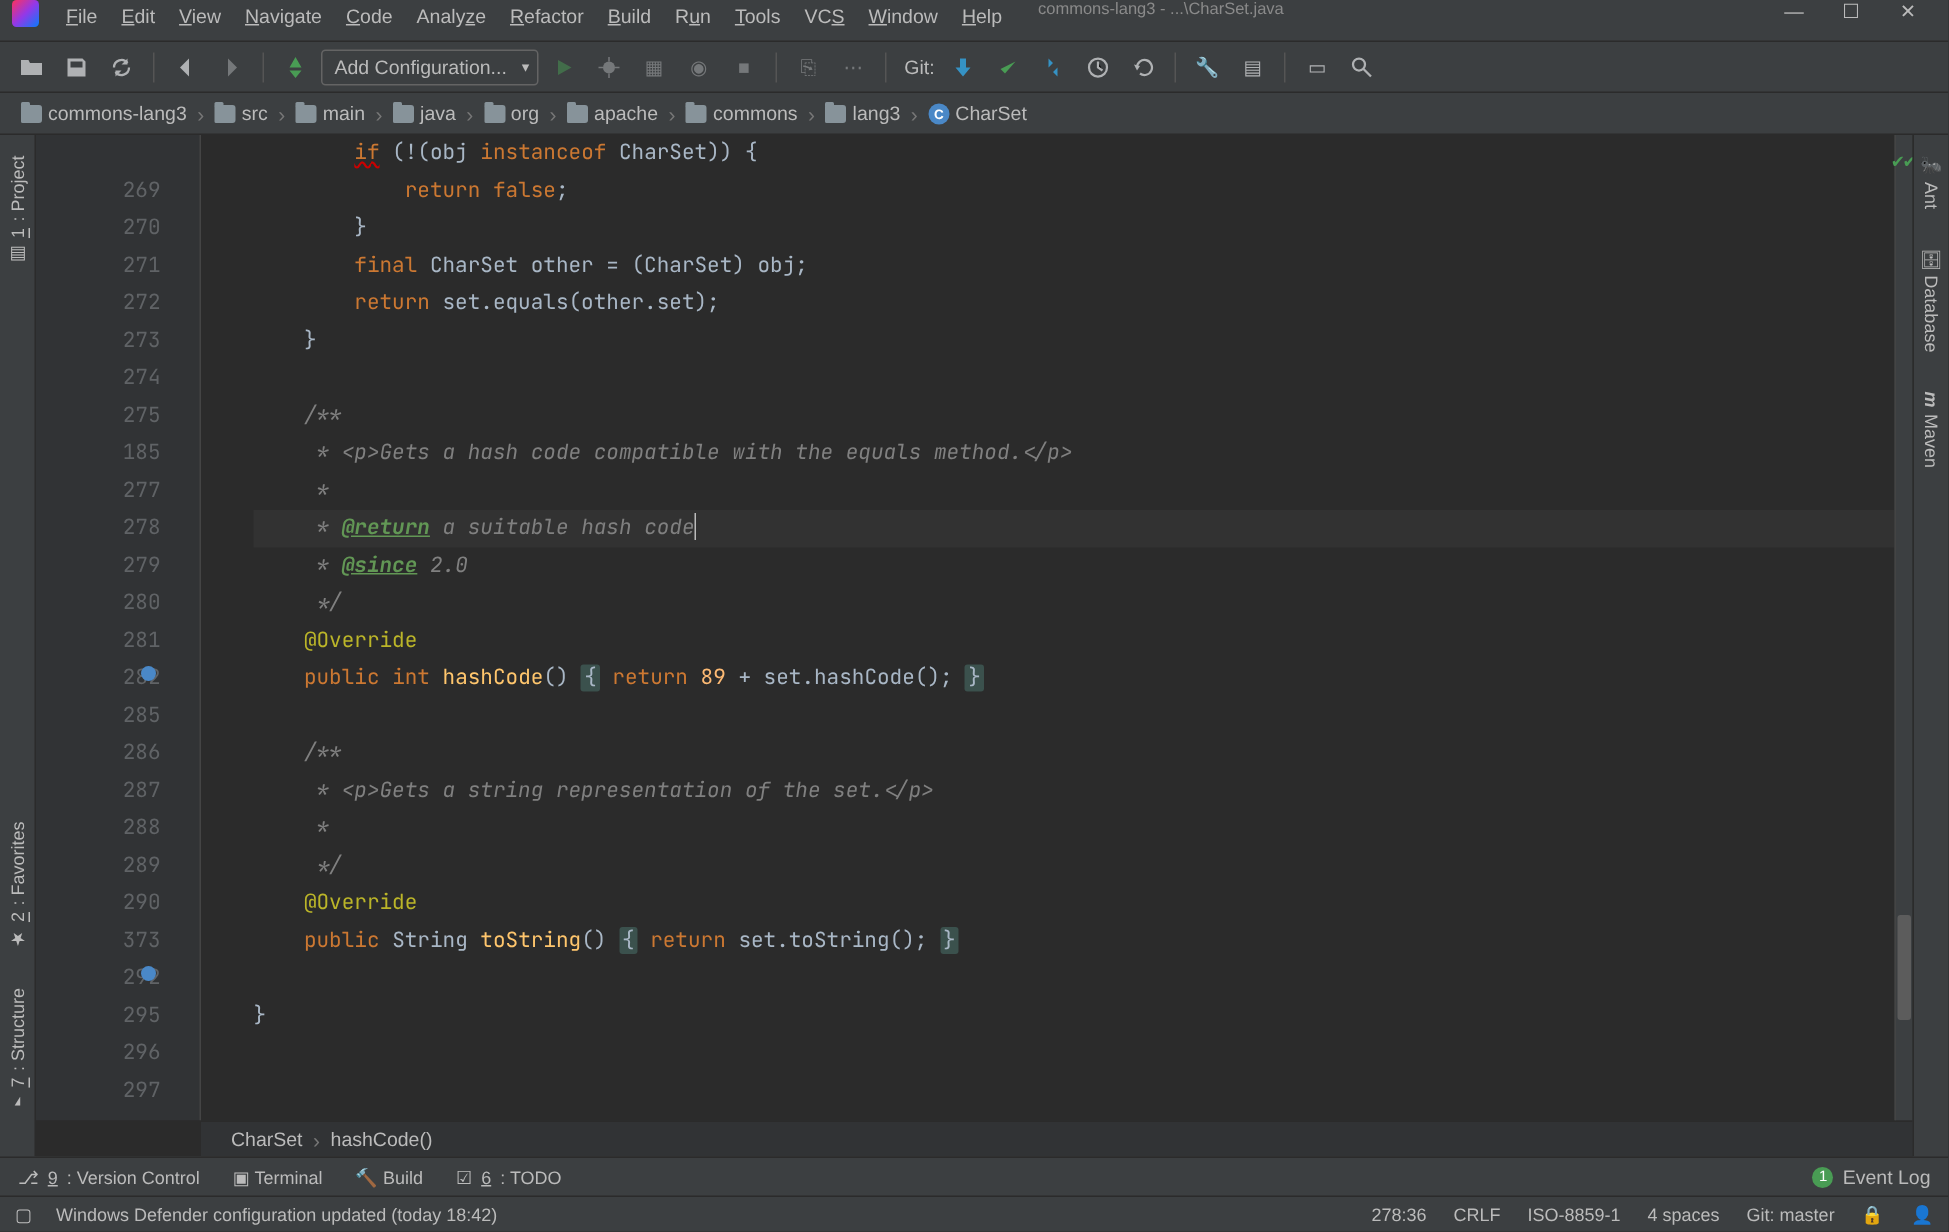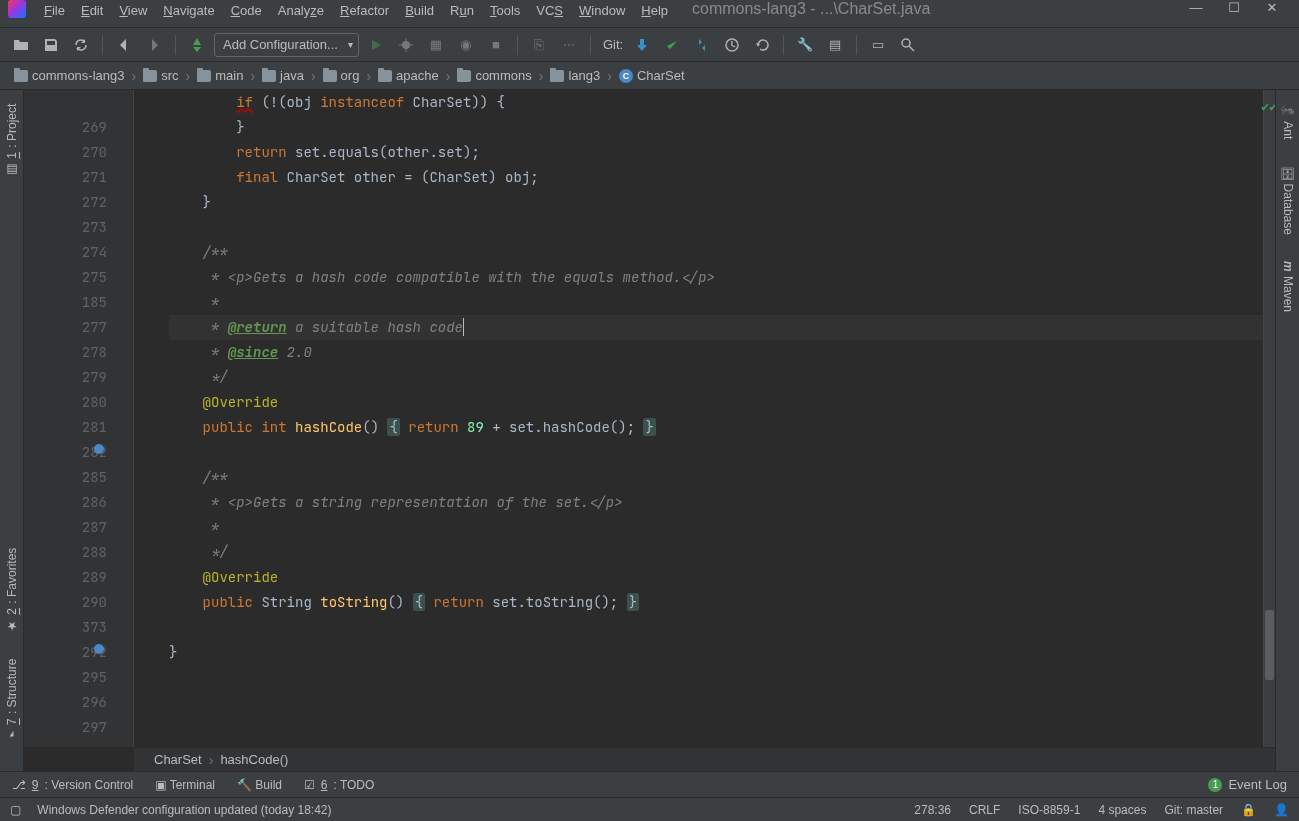--- a/index.html
+++ b/index.html
@@ -30,21 +30,21 @@
 }
 .menu-item {
   padding: 3px 8px;
   color: #bbbbbb;
   cursor: pointer;
 }
 .menu-item .u { text-decoration: underline; }
 .titlepath {
   margin-left: 16px;
   color: #8a8a8a;
-  font-size: 16px;
+  font-size: 11px;
 }
 .window-controls {
   margin-left: auto;
   display: flex;
   gap: 24px;
   padding-right: 12px;
 }
 .wc { width: 14px; height: 14px; display: flex; align-items: center; justify-content: center; color: #bbbbbb; }
 .toolbar {
   height: 34px;
@@ -200,21 +200,21 @@
   flex: 1;
   padding-left: 8px;
   position: relative;
 }
 .cline { white-space: pre; margin-left: 27px; }
 .cline.current { background: #323232; }
 .tok-kw { color: #cc7832; }
 .tok-comment { color: #808080; font-style: italic; }
 .tok-doctag { color: #629755; font-style: italic; font-weight: bold; text-decoration: underline; }
 .tok-annot { color: #bbb529; }
-.tok-num { color: #86efac; }
+.tok-num { color: #fdba74; }
 .tok-method { color: #ffc66d; }
 .tok-plain { color: #a9b7c6; }
 .tok-punc { color: #a9b7c6; }
 .tok-fold { background: #3b514d; color: #a9b7c6; padding: 0 2px; border-radius: 2px; }
 .caret {
   display: inline-block;
   width: 1px;
   height: 18px;
   background: #bbbbbb;
   vertical-align: middle;
@@ -497,23 +497,24 @@
         <div>373</div>
         <div>292</div>
         <div>295</div>
         <div>296</div>
         <div>297</div>
         <div class="override-mark" style="top:354px"></div>
         <div class="override-mark" style="top:554px"></div>
       </div>
       <div class="code-pane">
 <div class="cline"><span class="tok-plain">        </span><span class="tok-kw" style="text-decoration:wavy underline #cc0000">if</span><span class="tok-plain"> (!(obj </span><span class="tok-kw">instanceof</span><span class="tok-plain"> CharSet)) {</span></div>
+<div class="cline"><span class="tok-plain">            </span><span class="tok-kw">return </span><span class="tok-kw">false</span><span class="tok-punc">;</span></div>
 <div class="cline"><span class="tok-plain">        }</span></div>
+<div class="cline"><span class="tok-plain">        </span><span class="tok-kw">final </span><span class="tok-plain">CharSet other = (CharSet) obj;</span></div>
 <div class="cline"><span class="tok-plain">        </span><span class="tok-kw">return </span><span class="tok-plain">set.equals(other.set);</span></div>
-<div class="cline"><span class="tok-plain">        </span><span class="tok-kw">final </span><span class="tok-plain">CharSet other = (CharSet) obj;</span></div>
 <div class="cline"><span class="tok-plain">    }</span></div>
 <div class="cline">&nbsp;</div>
 <div class="cline"><span class="tok-comment">    /**</span></div>
 <div class="cline"><span class="tok-comment">     * &lt;p&gt;Gets a hash code compatible with the equals method.&lt;/p&gt;</span></div>
 <div class="cline"><span class="tok-comment">     *</span></div>
 <div class="cline current"><span class="tok-comment">     * </span><span class="tok-doctag">@return</span><span class="tok-comment"> a suitable hash code</span><span class="caret"></span></div>
 <div class="cline"><span class="tok-comment">     * </span><span class="tok-doctag">@since</span><span class="tok-comment"> 2.0</span></div>
 <div class="cline"><span class="tok-comment">     */</span></div>
 <div class="cline"><span class="tok-plain">    </span><span class="tok-annot">@Override</span></div>
 <div class="cline"><span class="tok-plain">    </span><span class="tok-kw">public </span><span class="tok-kw">int </span><span class="tok-method">hashCode</span><span class="tok-plain">() </span><span class="tok-fold">{</span><span class="tok-kw"> return </span><span class="tok-num">89</span><span class="tok-plain"> + set.hashCode(); </span><span class="tok-fold">}</span></div>

